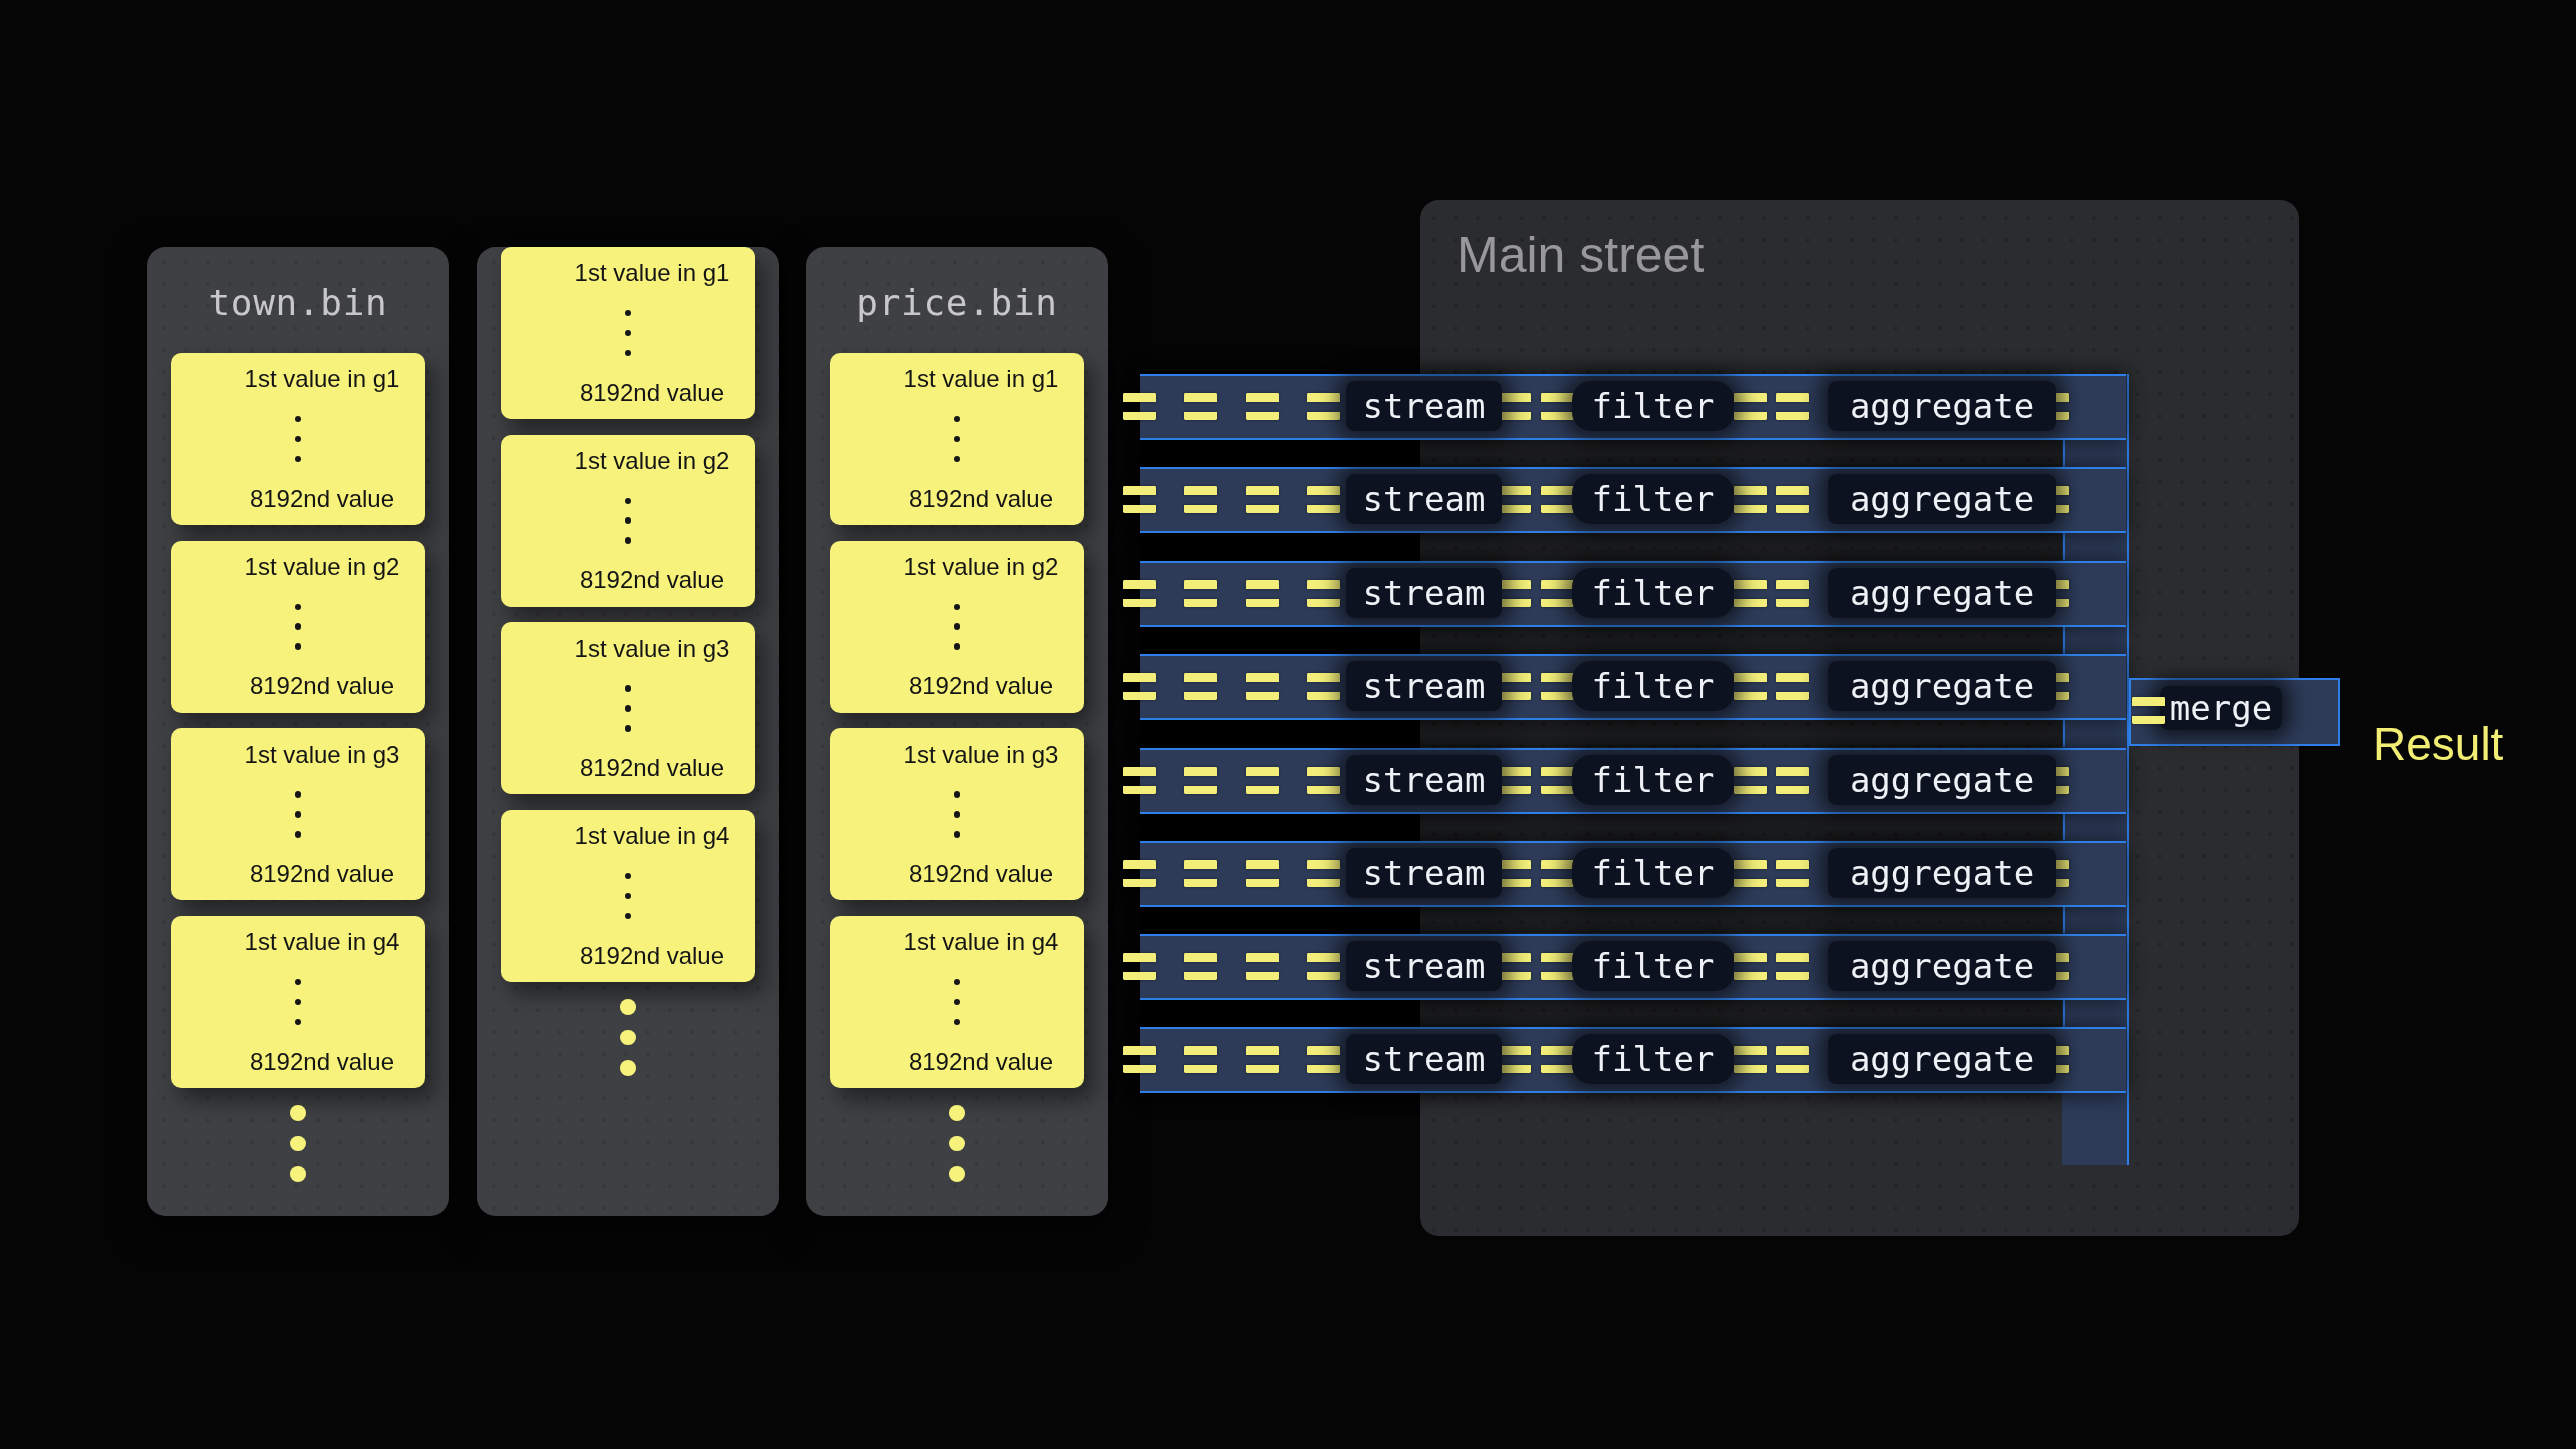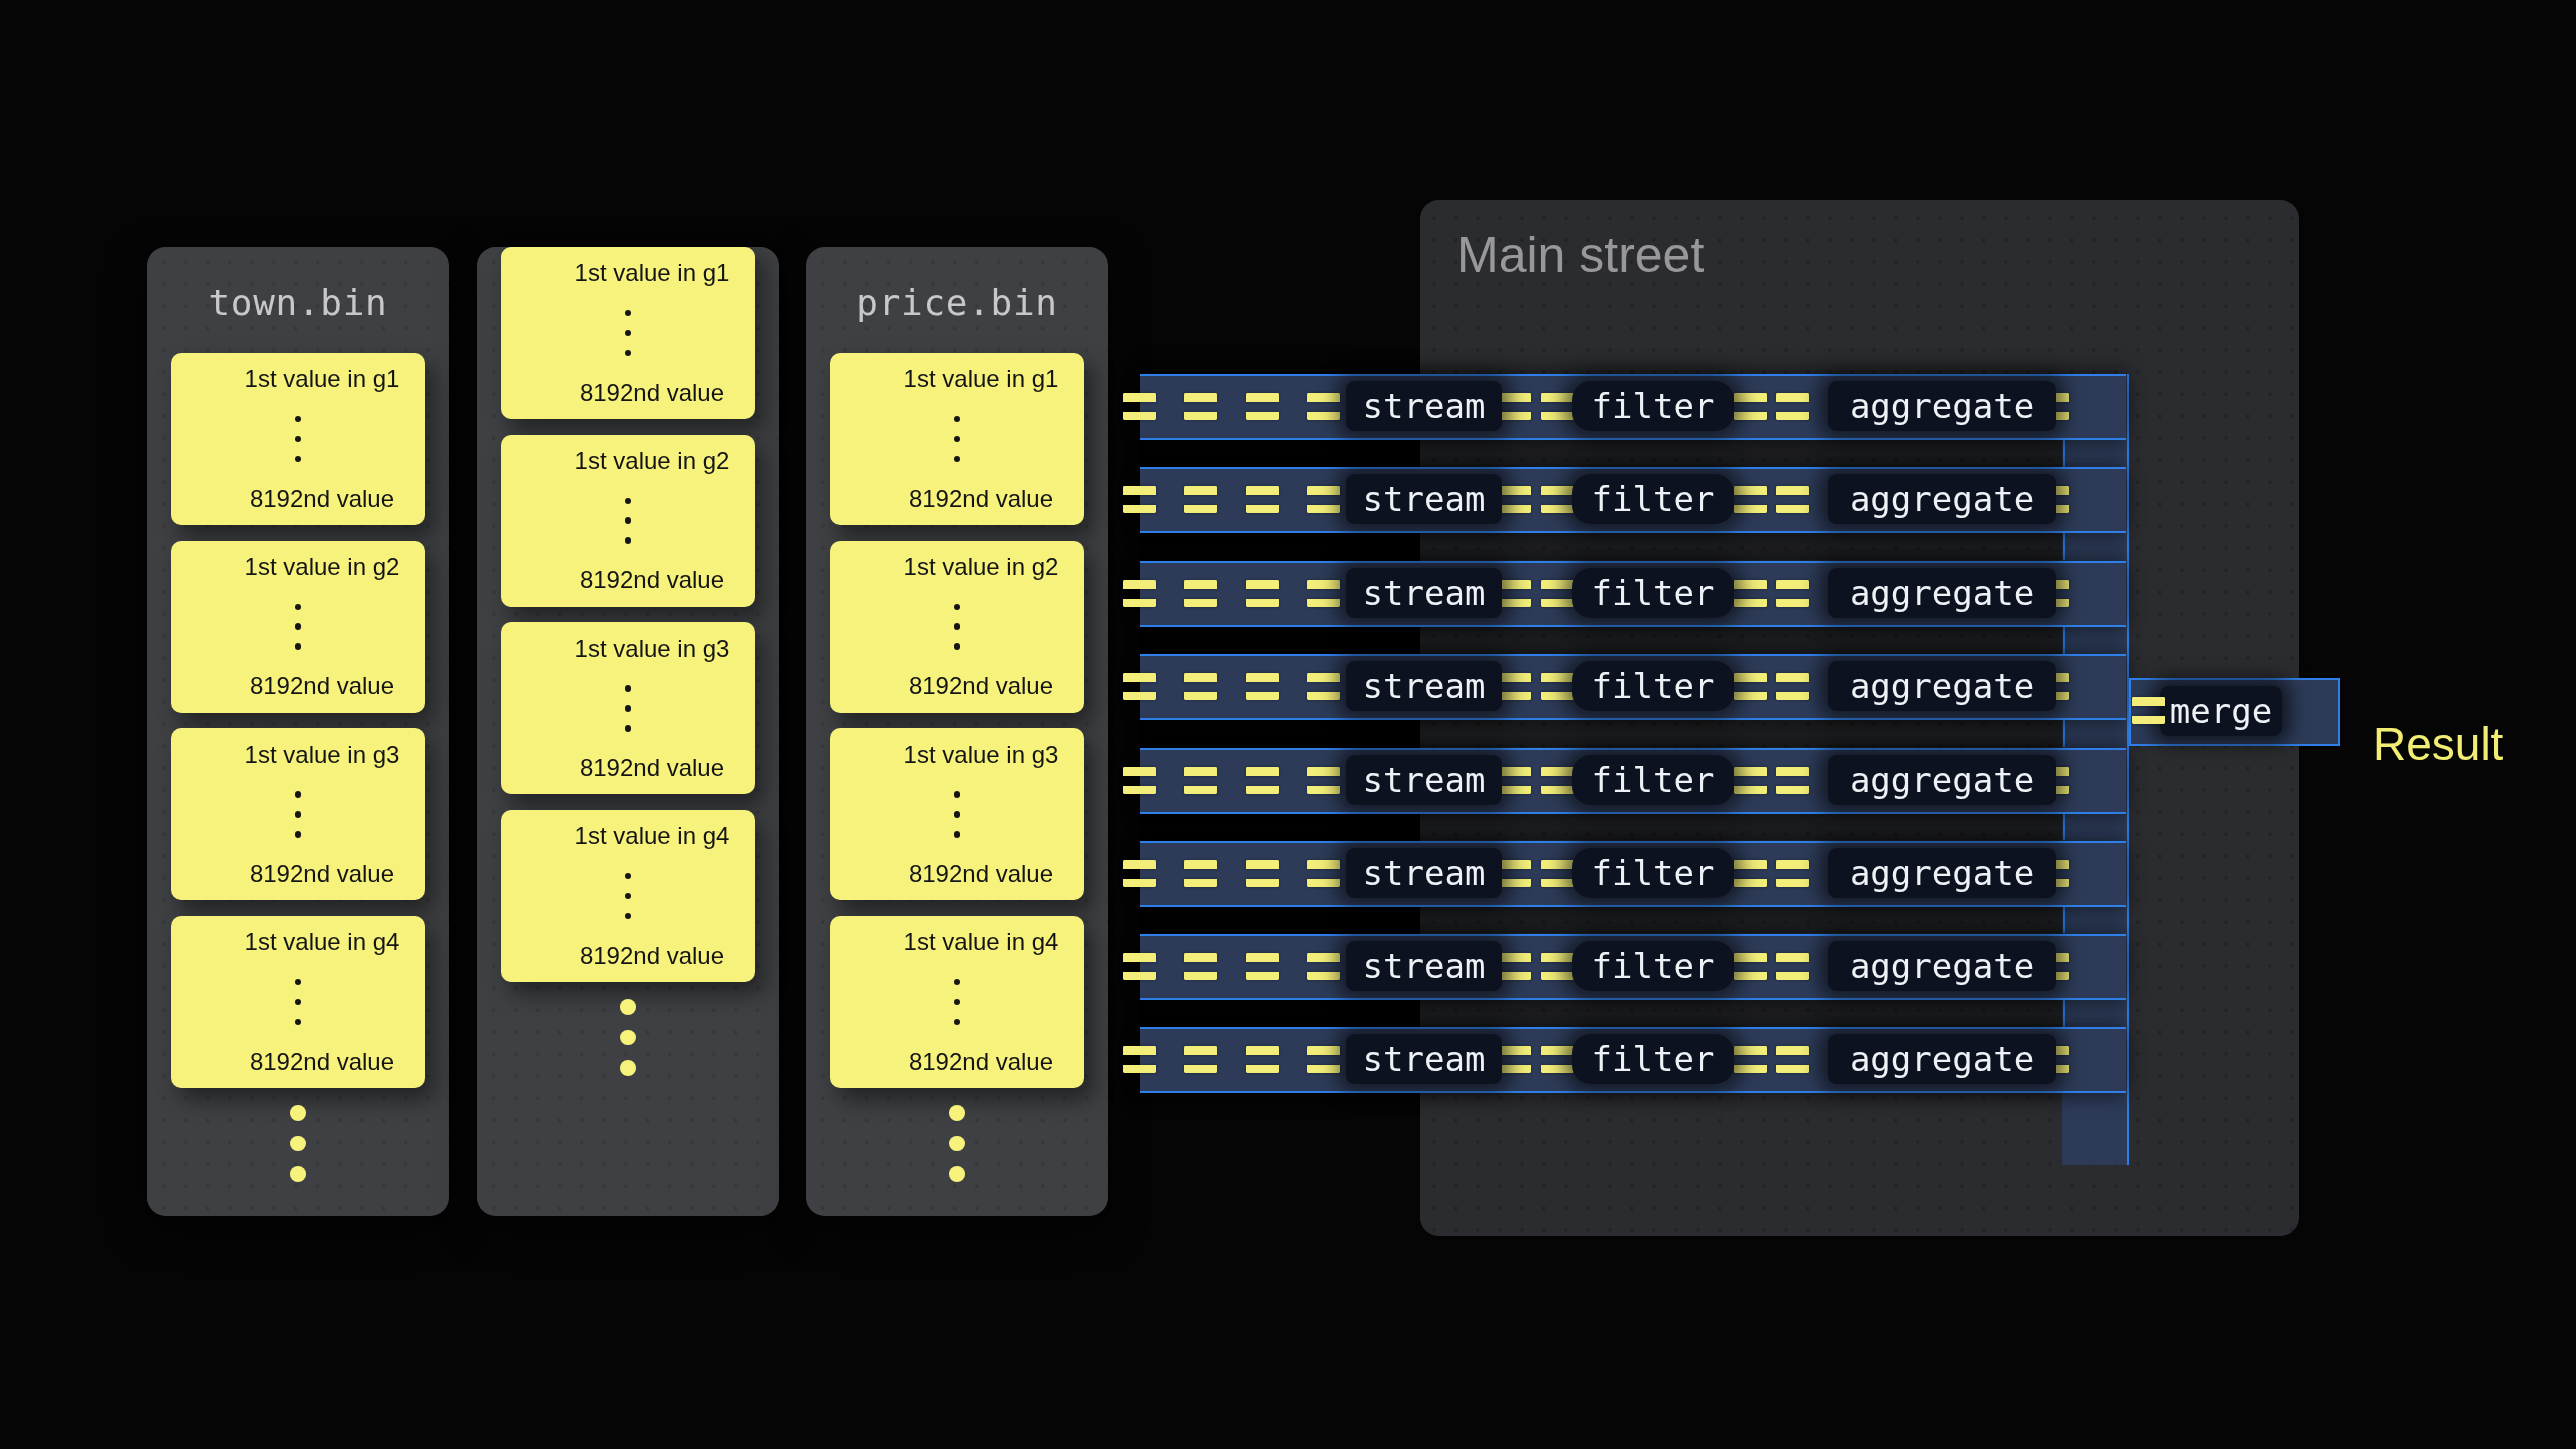--- a/index.html
+++ b/index.html
@@ -70,21 +70,21 @@
   .chip-stream{left:206px;width:156px;}
   .chip-filter{left:432px;width:162px;border-radius:19px;}
   .chip-aggregate{left:664px;width:228px;margin-left:24px;}
   .eq-a{left:-17px;} .eq-b{left:44px;} .eq-c{left:106px;} .eq-d{left:167px;}
   .eq-e{left:358px;} .eq-f{left:401px;} .eq-g{left:594px;} .eq-h{left:636px;} .eq-i{left:896px;}
 
   
   #merge-stub{position:absolute;left:2129px;top:678px;width:211px;height:68px;box-sizing:border-box;
     background:var(--row-fill);border:2.9px solid var(--pipeline-blue);z-index:4;}
   #merge-stub .eq{top:17px;left:1.4px;}
-  #merge-chip{position:absolute;left:29px;top:5.7px;width:122px;height:50px;background:var(--chip-bg);
+  #merge-chip{position:absolute;left:29px;top:5.7px;width:122px;height:44px;background:var(--chip-bg);
     border-radius:8.6px;color:var(--chip-text);
     font-family:"DejaVu Sans Mono","Liberation Mono",monospace;font-size:34px;
     display:flex;align-items:center;justify-content:center;box-shadow:0 0 18.6px 8.6px rgba(0,0,0,0.6);}
   #result-label{position:absolute;left:2373px;top:693px;font-size:46px;line-height:46px;
     color:var(--result-yellow);margin-top:28px;}
 </style>
 </head>
 <body>
 
 <div id="viewport" style="transform: scale(1);">

